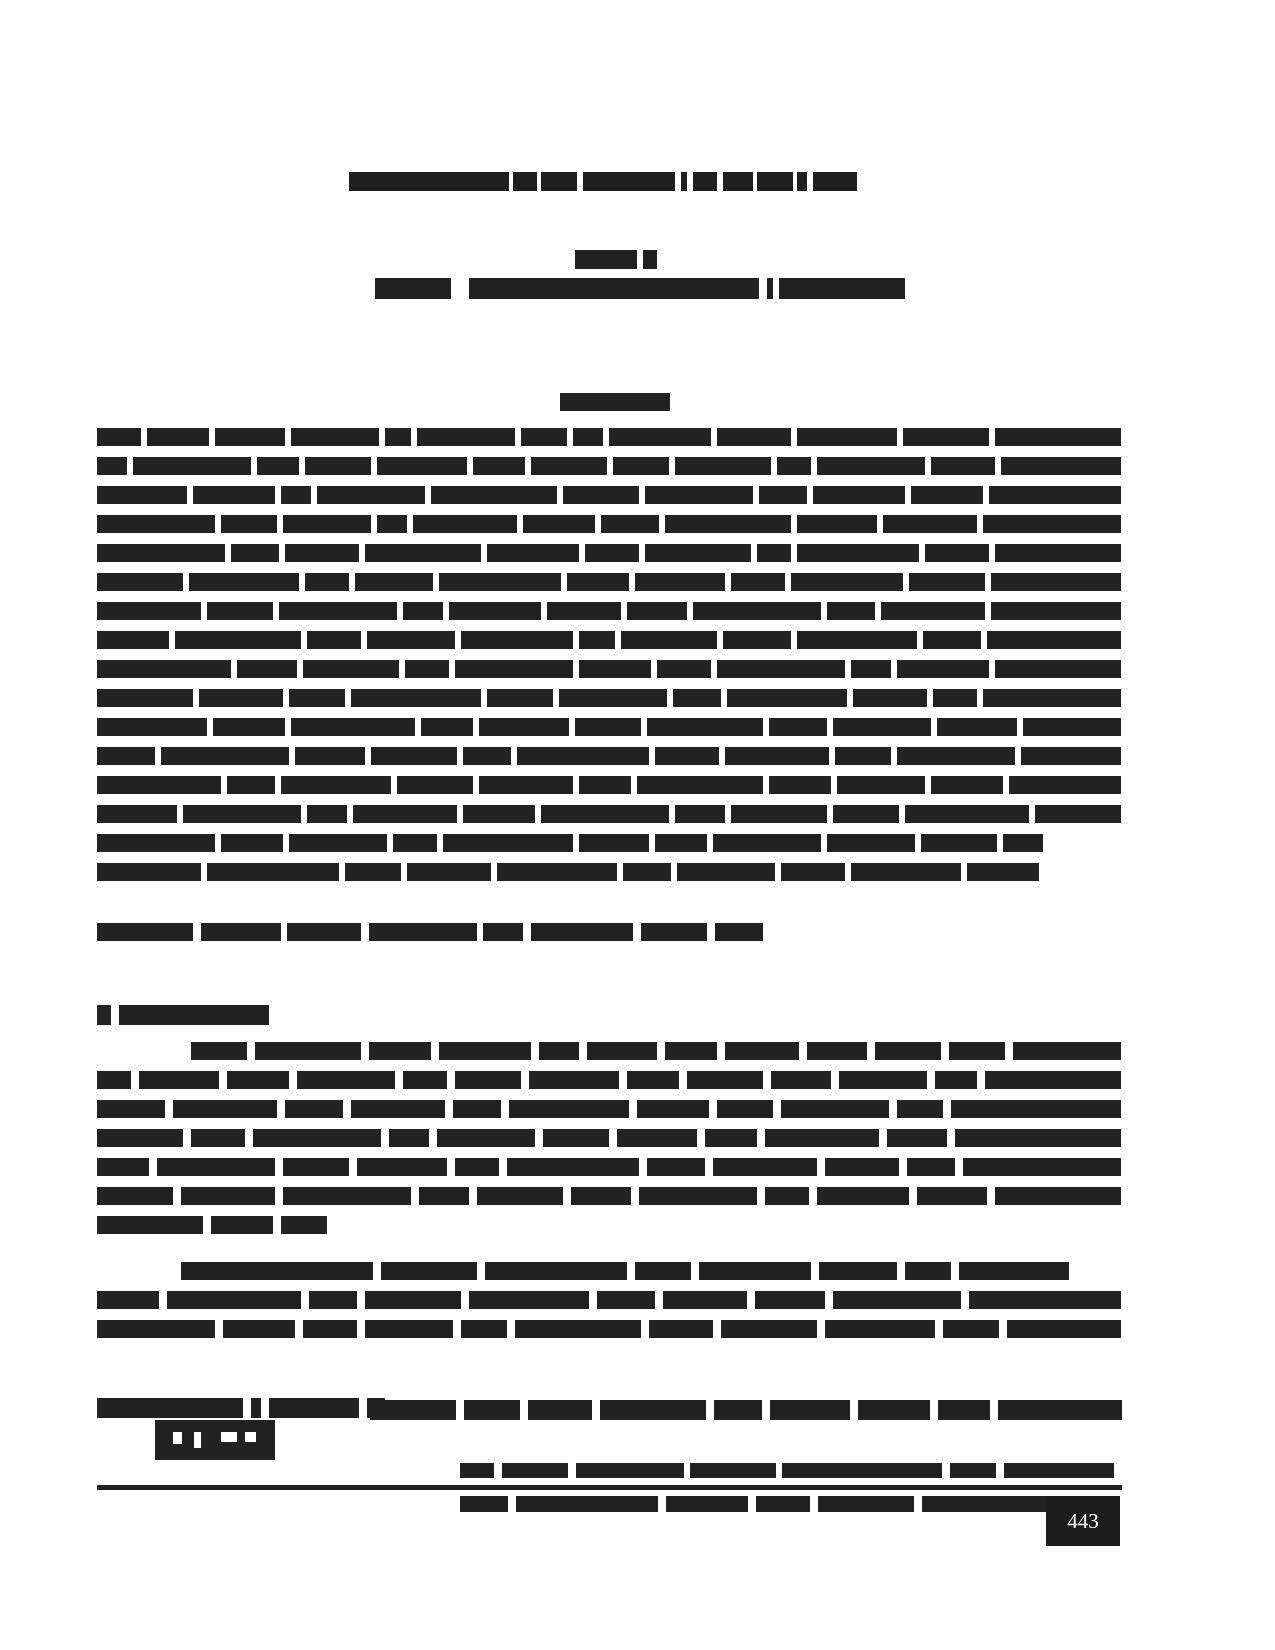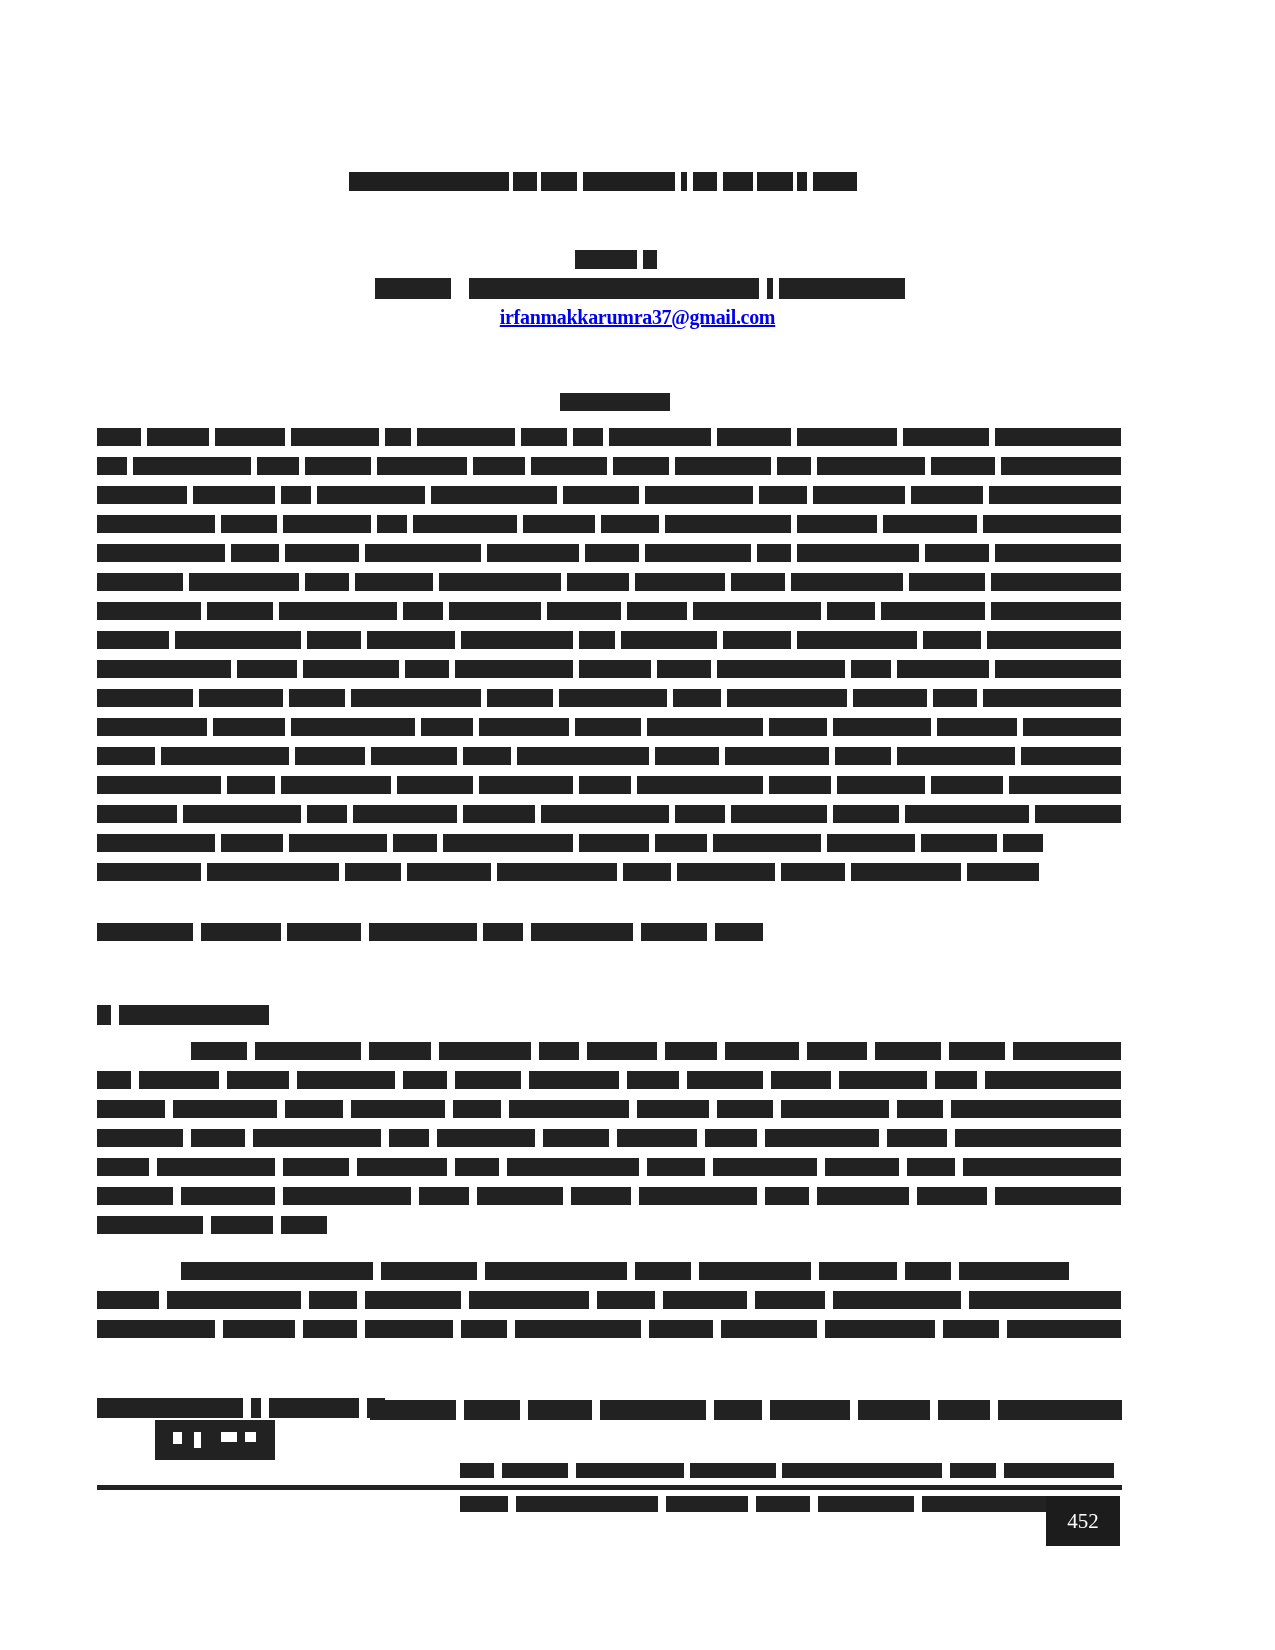--- a/index.html
+++ b/index.html
@@ -183,23 +183,20 @@
         <i style="left: 268px; width: 14px;"></i>
       </div>
     <div class="redline" style="margin-top:9px;height:21px;">
         <i style="left: 0px; width: 76px;"></i>
         <i style="left: 94px; width: 290px;"></i>
         <i style="left: 392px; width: 6px;"></i>
         <i style="left: 404px; width: 126px;"></i>
       </div>
   </div>
 
-  <div id="email-line">
-    <span id="email-link">irfanmakkarumra37@gmail.com</span>
-  </div>
 
   <div class="block" id="abstract-head">
     <div class="redline">
         <i style="left: 34px; width: 34px;"></i>
         <i style="left: 0px; width: 110px;"></i>
       </div>
   </div>
 
   <div class="block" id="abstract-body">
       <div class="redline">
@@ -609,15 +606,15 @@
         <i style="left: 0px; width: 48px;"></i>
         <i style="left: 56px; width: 142px;"></i>
         <i style="left: 206px; width: 82px;"></i>
         <i style="left: 296px; width: 54px;"></i>
         <i style="left: 358px; width: 96px;"></i>
         <i style="left: 462px; width: 124px;"></i>
         <i style="left: 594px; width: 60px;"></i>
       </div>
   </div>
 
-  <div id="page-number-box">452</div>
+  <div id="page-number-box">443</div>
 
 </div>
 
 </body></html>

